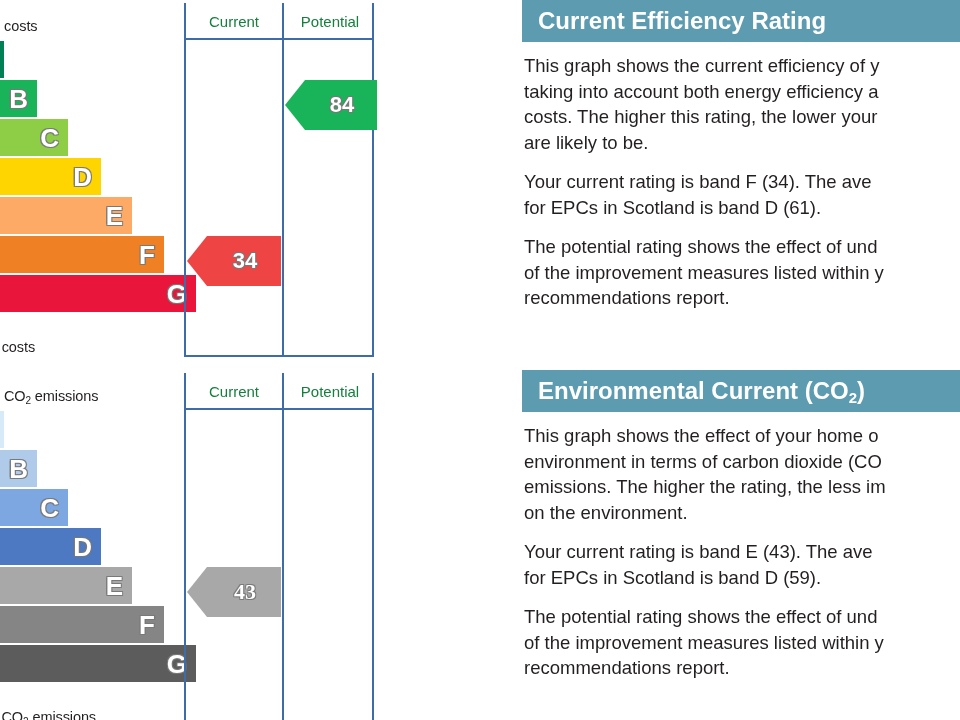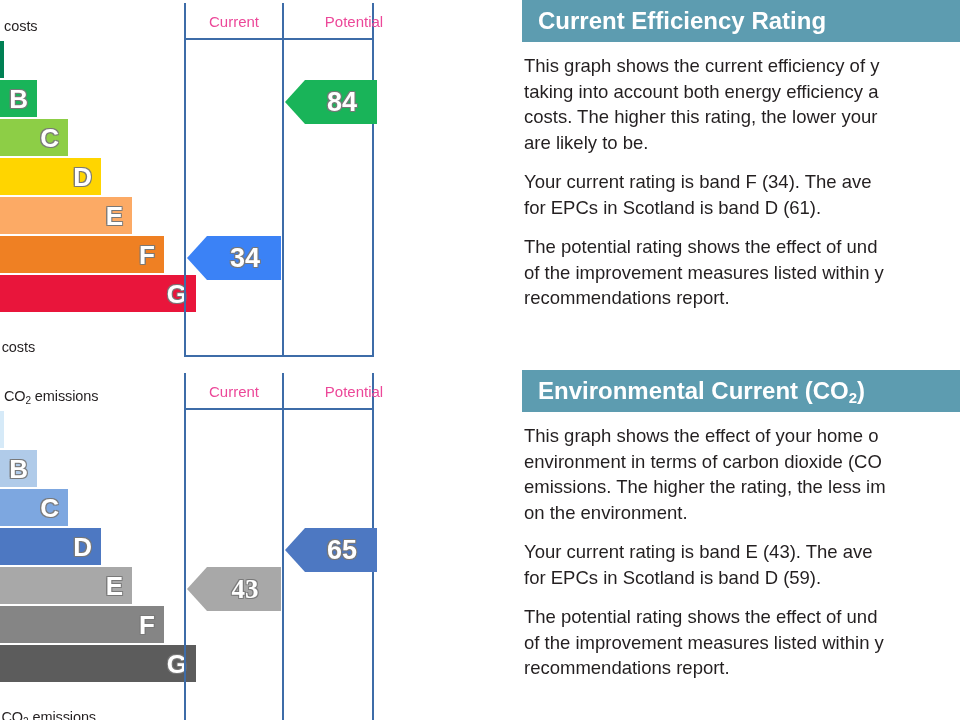--- a/index.html
+++ b/index.html
@@ -49,29 +49,29 @@
     border:2px solid #3d6ca8;border-top:none;
   }
   .ratetable .vline{
     position:absolute;top:0;bottom:0;left:96px;width:2px;background:#3d6ca8;
   }
   .ratetable .hline{
     position:absolute;left:0;right:0;top:35px;height:2px;background:#3d6ca8;
   }
   .th{
     position:absolute;top:6px;height:26px;line-height:26px;
-    text-align:center;font-size:15px;color:#ec4899;font-weight:400;
+    text-align:center;font-size:15px;color:#15803d;font-weight:400;
   }
   .th-current{left:0;width:96px;}
-  .th-potential{left:98px;width:92px;margin-left:24px;}
+  .th-potential{left:98px;width:92px;}
 
   .arrow{
-    position:absolute;height:44px;
+    position:absolute;height:50px;
     display:flex;align-items:center;justify-content:center;
-    font-size:27px;font-weight:700;color:#ffffff;line-height:1;
+    font-size:22px;font-weight:700;color:#ffffff;line-height:1;
     padding-left:22px;box-sizing:border-box;
     text-shadow:-1.1px -1.1px 0 rgba(120,120,120,.9),
                  1.1px -1.1px 0 rgba(120,120,120,.9),
                 -1.1px  1.1px 0 rgba(120,120,120,.9),
                  1.1px  1.1px 0 rgba(120,120,120,.9);
     clip-path:polygon(20px 0, 100% 0, 100% 100%, 20px 100%, 0 50%);
   }
   .arrow-current{left:1px;width:94px;}
   .arrow-potential{left:99px;width:92px;}
 
@@ -146,21 +146,21 @@
       </div>
 
       <div class="scale-note bottom">nt - higher running costs</div>
 
       <div class="ratetable">
         <div class="vline"></div>
         <div class="hline"></div>
         <div class="th th-current">Current</div>
         <div class="th th-potential">Potential</div>
 
-        <div class="arrow arrow-current" id="e-arrow-cur" style="background: #3b82f6; top: 233px;">34</div>
+        <div class="arrow arrow-current" id="e-arrow-cur" style="background: #ef4444; top: 233px;">34</div>
         <div class="arrow arrow-potential" id="e-arrow-pot" style="background: rgb(25, 180, 89); top: 77px;">84</div>
       </div>
     </div>
 
     <div class="panel">
       <div class="panel-title"><span>Current Efficiency Rating</span></div>
       <div class="panel-body">
         <p class="para">This graph shows the current efficiency of y
 taking into account both energy efficiency a
 costs. The higher this rating, the lower your
@@ -226,21 +226,20 @@
 
       <div class="scale-note bottom"><span>lly friendly - higher CO</span><sub>2</sub><span> emissions</span></div>
 
       <div class="ratetable">
         <div class="vline"></div>
         <div class="hline"></div>
         <div class="th th-current">Current</div>
         <div class="th th-potential">Potential</div>
 
         <div class="arrow arrow-current" id="c-arrow-cur" style="background: rgb(168, 168, 168); top: 194px; font-family: Liberation Serif, serif;">43</div>
-        <div class="arrow arrow-potential" id="c-arrow-pot" style="background: rgb(77, 120, 194); top: 155px;">65</div>
       </div>
     </div>
 
     <div class="panel">
       <div class="panel-title"><span>Environmental Current (CO</span><sub>2</sub><span>) </span></div>
       <div class="panel-body">
         <p class="para">This graph shows the effect of your home o
 environment in terms of carbon dioxide (CO
 emissions. The higher the rating, the less im
 on the environment.</p>

